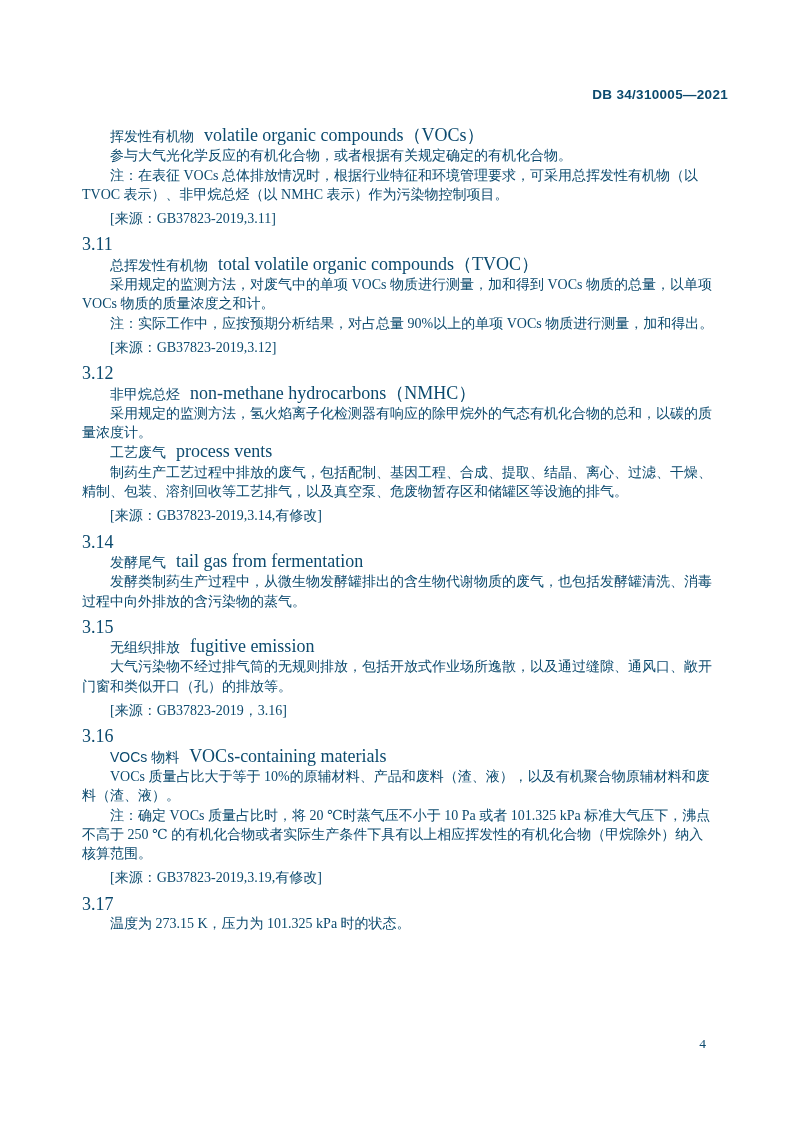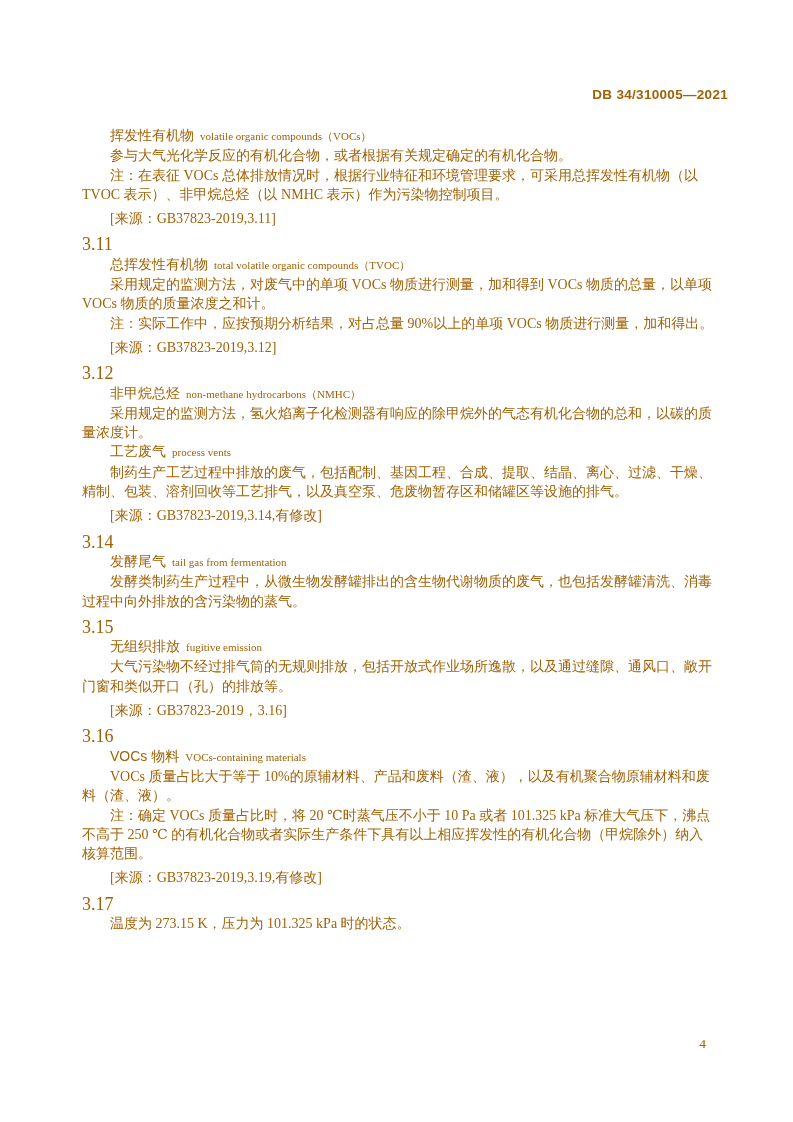--- a/index.html
+++ b/index.html
@@ -2,21 +2,21 @@
 <html><head>
 <meta charset="utf-8">
 <style>
   html, body { margin: 0; padding: 0; background: #ffffff; }
   .page {
     position: relative;
     width: 793px;
     height: 1122px;
     background: #ffffff;
     overflow: hidden;
-    color: #a16207;
+    color: #0c4a6e;
     font-family: "Liberation Serif", "DejaVu Serif", serif;
   }
   .hdr {
     padding-top: 88px;
     padding-right: 65px;
     text-align: right;
     font-family: "Liberation Sans", "DejaVu Sans", sans-serif;
     font-weight: 700;
     font-size: 13.5px;
     line-height: 14px;
@@ -37,21 +37,21 @@
   .term-first {
     margin-top: 24px;
   }
   .tcn {
     font-weight: 400;
     font-family: "Liberation Sans", "DejaVu Sans", sans-serif;
     font-size: 14px;
   }
   .ten {
     margin-left: 0.55em;
-    font-size: 11px;
+    font-size: 18px;
     margin-top: 33px;
   }
   .para, .note, .src {
     white-space: pre-line;
     text-indent: 2em;
   }
   .note { }
   .src {
     margin-top: 5px;
     margin-bottom: 6px;

